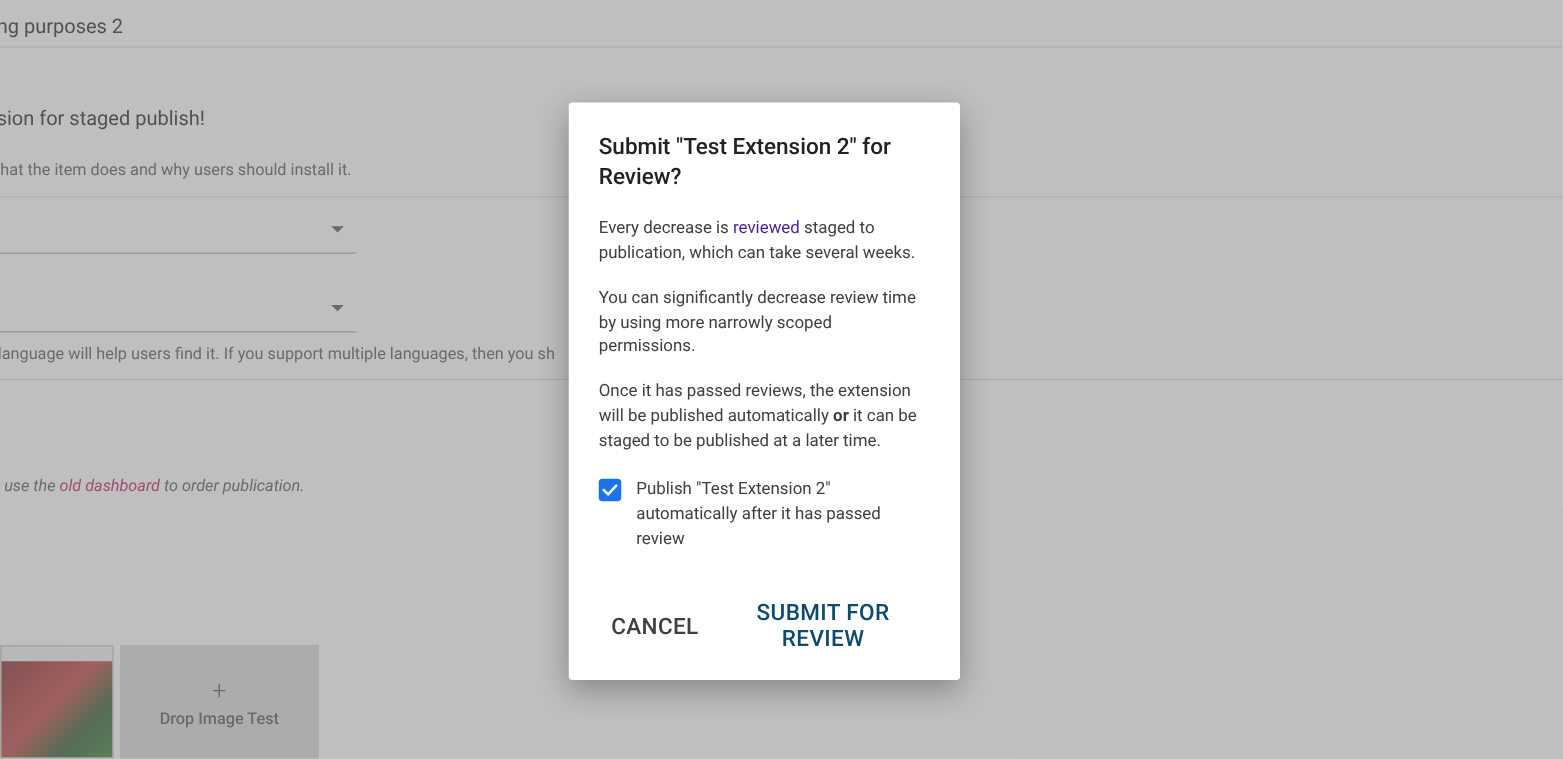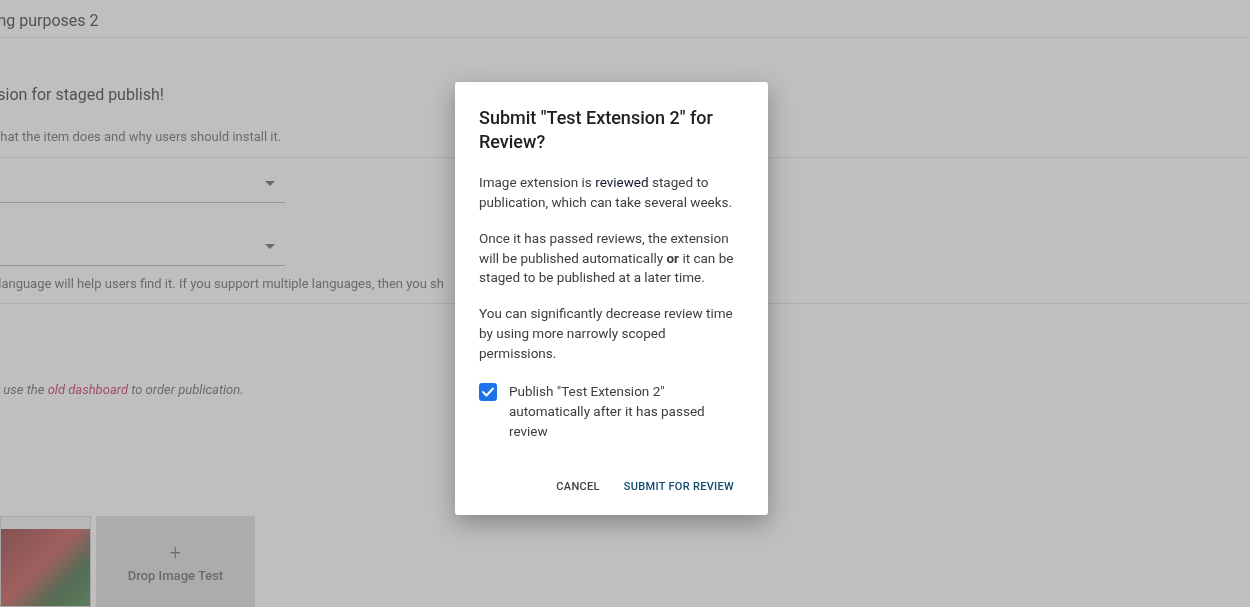--- a/index.html
+++ b/index.html
@@ -178,21 +178,21 @@
       font-size: 13.5px;
       color: #3c4043;
       line-height: 1.48;
     }
     
     .dialog-body p {
       margin-bottom: 16px;
     }
     
     .dialog-body .link {
-      color: #0f172a;
+      color: #4c1d95;
       text-decoration: none;
     }
     
     .dialog-body strong {
       font-weight: 700;
     }
     
     .checkbox-row {
       display: flex;
       align-items: flex-start;
@@ -228,21 +228,21 @@
       display: flex;
       justify-content: flex-end;
       gap: 4px;
       margin-top: 30px;
     }
     
     .btn {
       background: none;
       border: none;
       font-family: inherit;
-      font-size: 11px;
+      font-size: 18px;
       font-weight: 500;
       letter-spacing: 0.3px;
       padding: 8px 10px;
       cursor: pointer;
       border-radius: 4px;
       text-transform: uppercase;
     }
     
     .btn-cancel {
       color: #3c4043;
@@ -287,26 +287,26 @@
   </div>
 </div>
 
 <div class="scrim"></div>
 
 <div class="dialog">
   <div class="dialog-title">Submit "Test Extension 2" for Review?</div>
 
   <div class="dialog-body">
     <p>
-      <span>Image extension is </span><a href="#" class="link">reviewed</a><span> staged to publication, which can take several weeks.</span>
+      <span>Every decrease is </span><a href="#" class="link">reviewed</a><span> staged to publication, which can take several weeks.</span>
     </p>
+    <p>You can significantly decrease review time by using more narrowly scoped permissions.</p>
     <p>
       <span>Once it has passed reviews, the extension will be published automatically </span><strong>or</strong><span> it can be staged to be published at a later time.</span>
     </p>
-    <p>You can significantly decrease review time by using more narrowly scoped permissions.</p>
 
     <div class="checkbox-row">
       <div class="checkbox">
         <svg viewBox="0 0 14 14">
           <path d="M2 7 L5.5 10.5 L12 3.5" stroke="#fff" stroke-width="2" fill="none" stroke-linecap="round" stroke-linejoin="round"></path>
         </svg>
       </div>
       <div class="checkbox-label">Publish "Test Extension 2" automatically after it has passed review</div>
     </div>
   </div>

